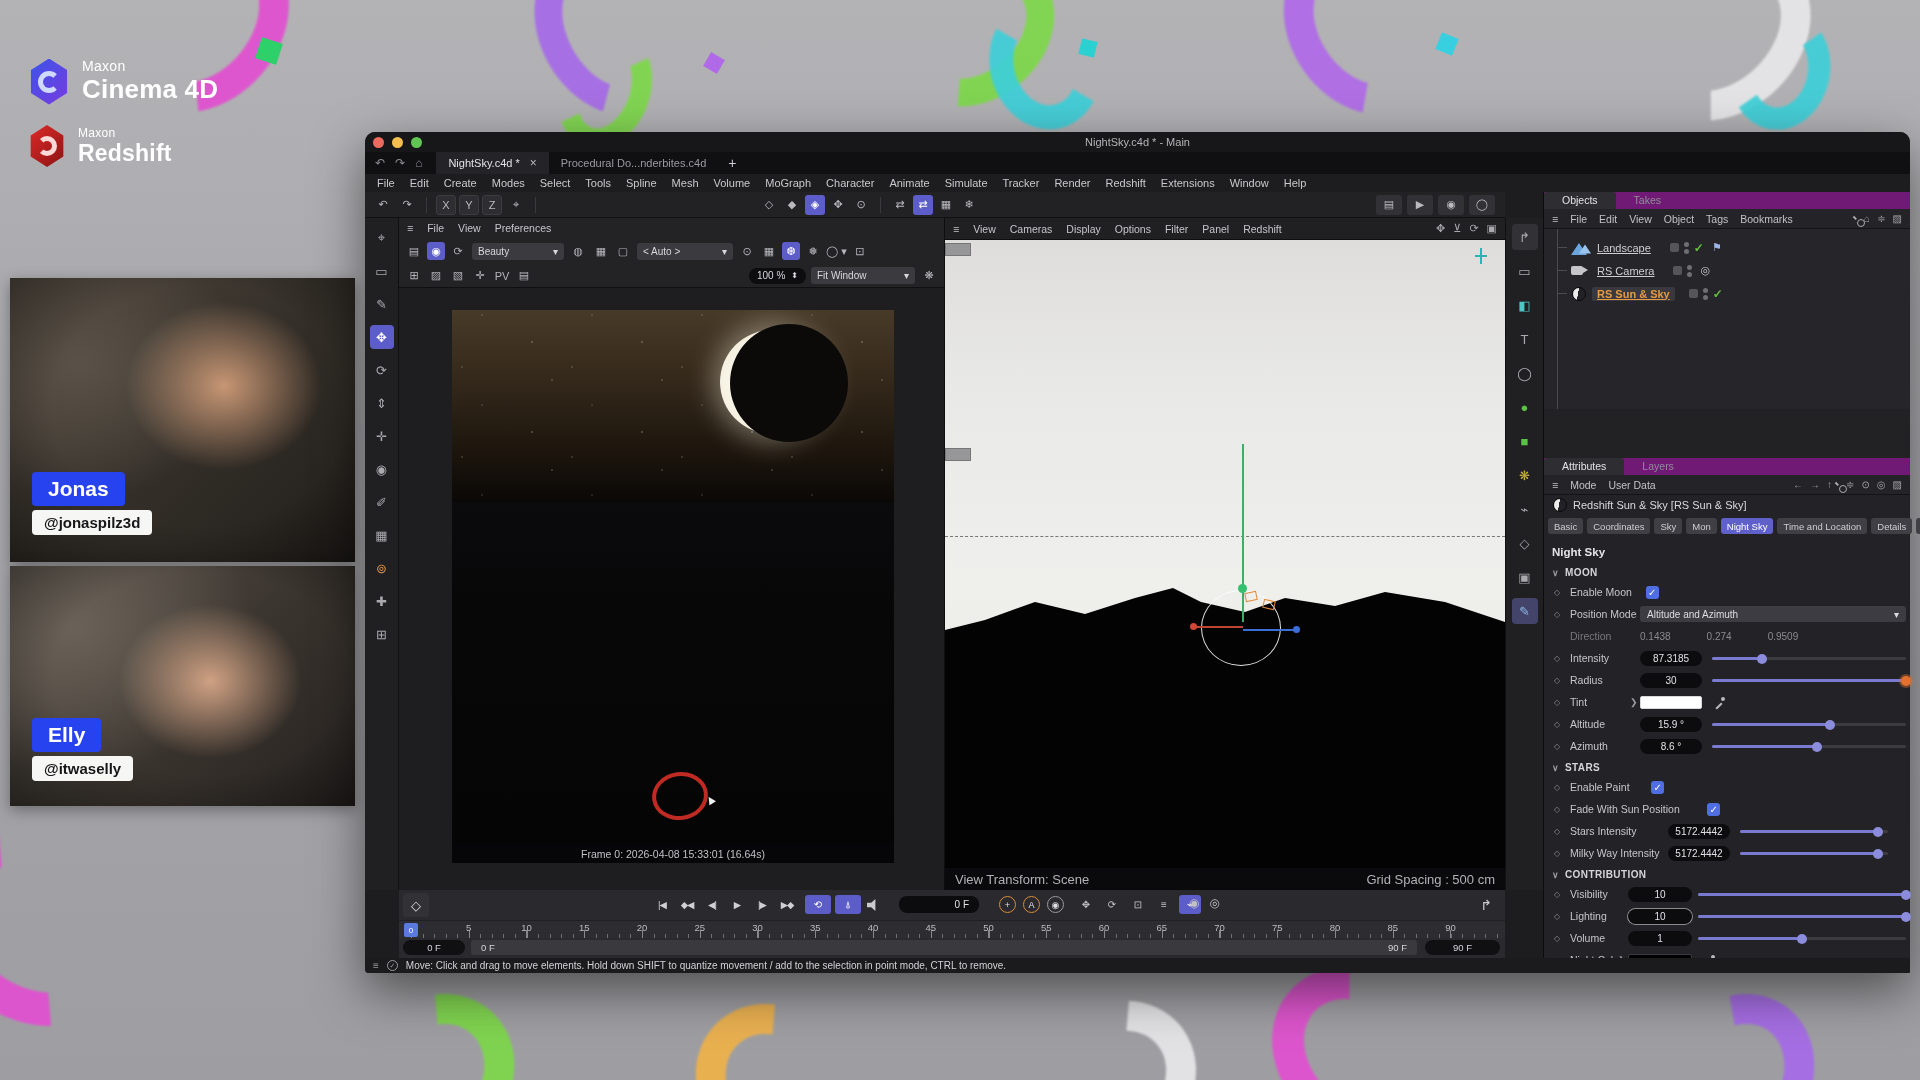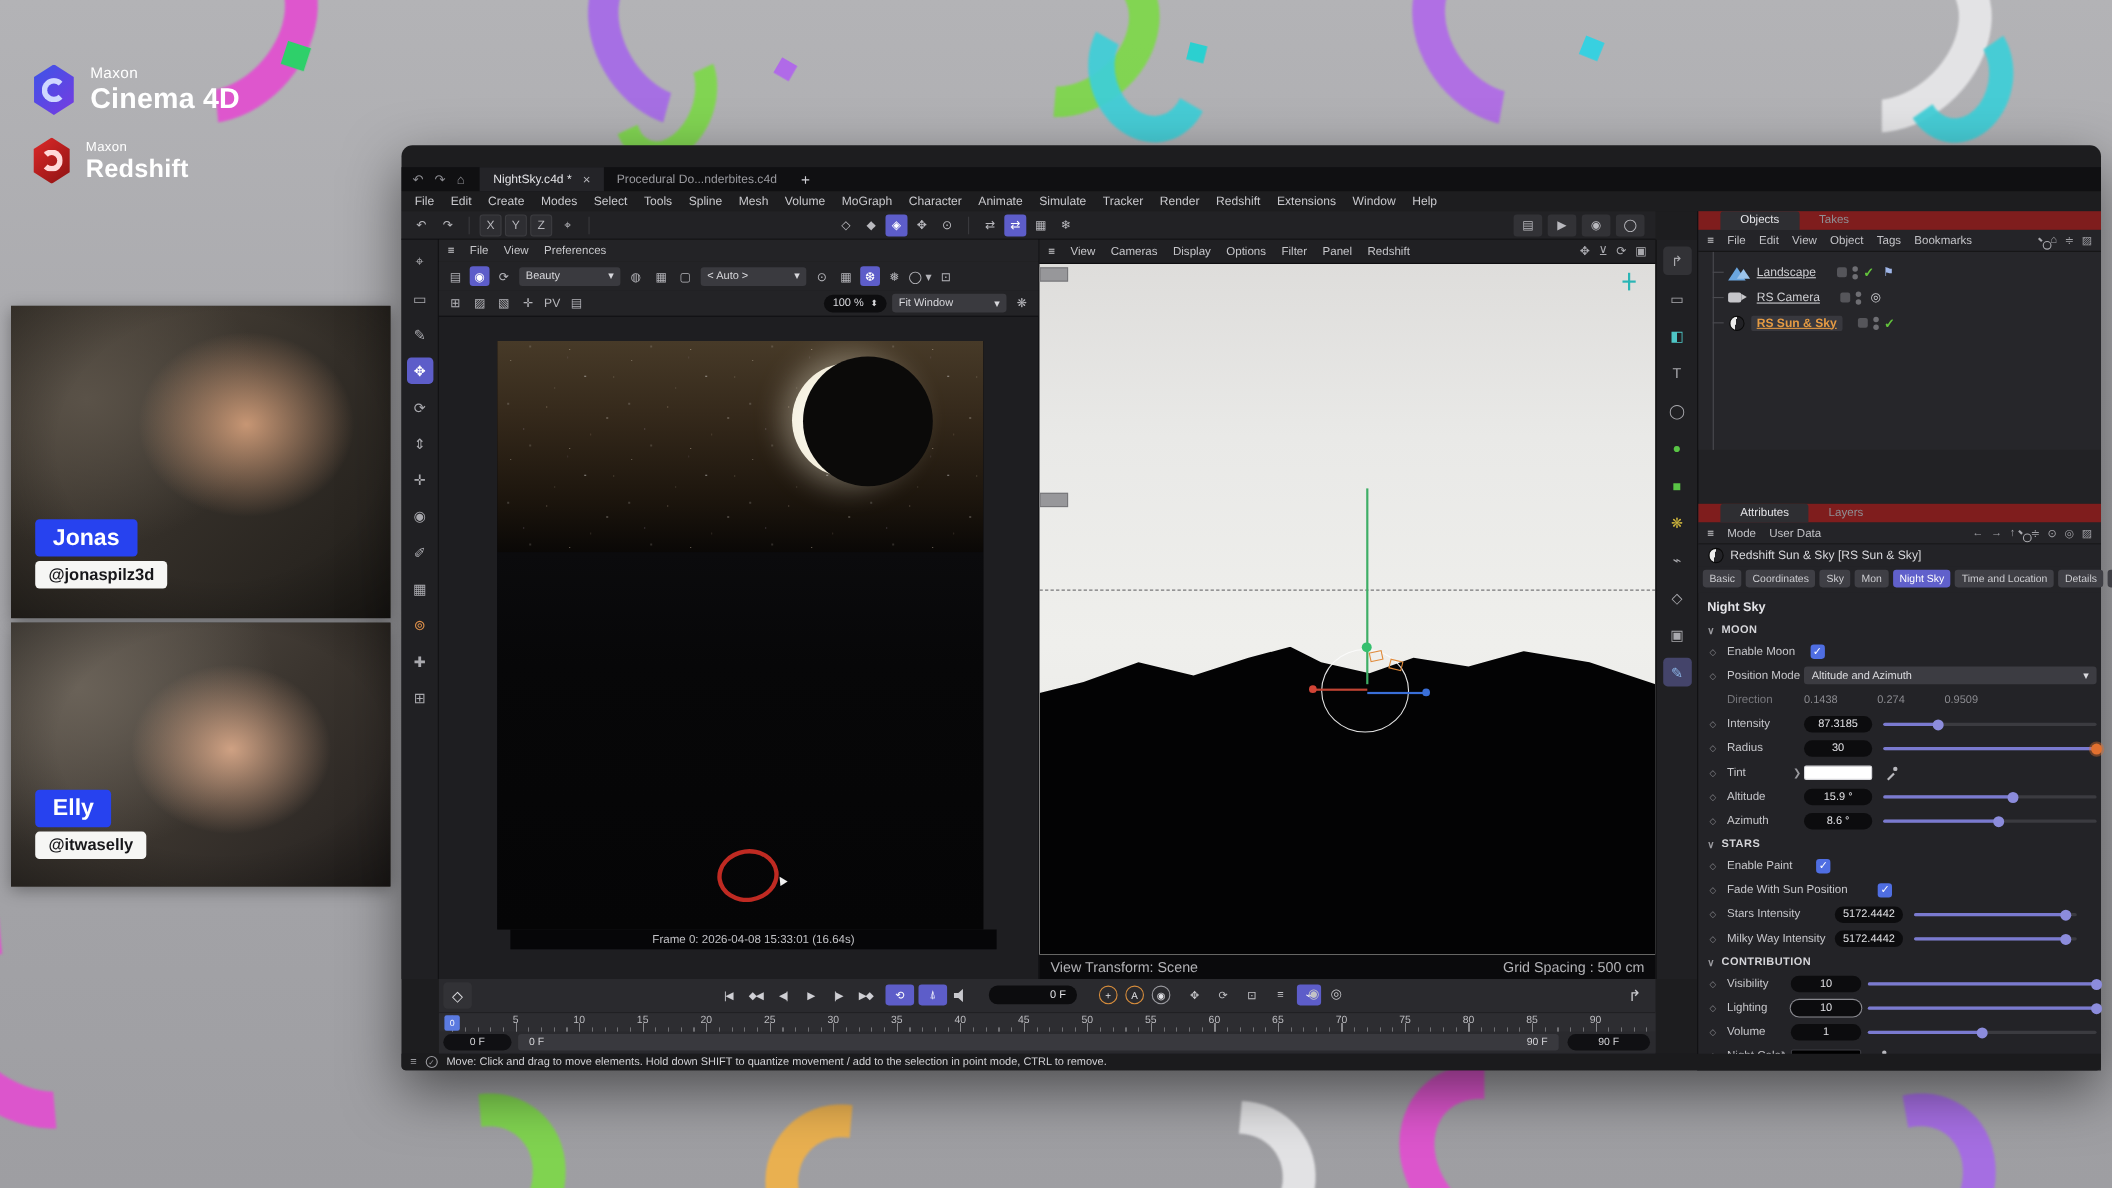--- a/index.html
+++ b/index.html
@@ -83,21 +83,21 @@
       background-size:110px 90px; }
   .rv-sea { position:absolute; left:0; top:192px; width:100%; height:343px;
             background:linear-gradient(180deg,#0b0b0d 0%,#070708 30%,#050506 100%); }
   .moon { position:absolute; left:268px; top:14px; width:118px; height:118px; }
   .moon-lit { position:absolute; left:0px; top:6px; width:104px; height:104px; border-radius:50%;
               background:radial-gradient(circle at 35% 50%, #fffef8 0%, #f2ecd9 60%, #d8d0b8 100%);
               box-shadow:0 0 26px 8px rgba(255,250,230,.35); }
   .moon-dark { position:absolute; left:10px; top:0px; width:118px; height:118px; border-radius:50%; background:#0b0a09; }
   .annot { position:absolute; border:4px solid #bf2a22; border-radius:50%; transform:rotate(-8deg); }
   .cursor-arrow { position:absolute; color:#f0f0f0; font-size:13px; text-shadow:0 0 2px #000; transform:rotate(-32deg); }
-  .rv-framebar { position:absolute; left:53px; top:627px; width:442px; height:18px; background:#060608; color:#c2c2c6; font-size:10.5px; display:flex; align-items:center; justify-content:center;margin-left:12px; }
+  .rv-framebar { position:absolute; left:53px; top:627px; width:442px; height:18px; background:#060608; color:#c2c2c6; font-size:10.5px; display:flex; align-items:center; justify-content:center; }
 
   
   .vport { position:absolute; left:580px; top:86px; width:560px; height:672px; background:#19191b; }
   .vp-menu { height:22px; background:#202023; display:flex; align-items:center; gap:14px; padding-left:8px; font-size:10.5px; color:#c6c6ca; border-bottom:1px solid #0e0e10; }
   .vp-right-ics { margin-left:auto; display:flex; gap:8px; padding-right:8px; color:#a9a9ae; font-size:11px; }
   .vp-canvas { position:absolute; left:0; top:22px; width:560px; height:628px; overflow:hidden;
                background:linear-gradient(180deg,#dedddb 0%,#e9e9e7 25%,#efefec 55%,#e4e4e1 100%); }
   .vp-dash { position:absolute; left:0; top:296px; width:100%; border-top:1.5px dashed rgba(70,70,72,.7); }
   .vp-terrain { position:absolute; inset:0; background:#030304;
       clip-path:polygon(0 390px,40px 380px,90px 362px,140px 374px,190px 358px,228px 348px,256px 362px,300px 372px,340px 358px,390px 366px,440px 352px,500px 362px,560px 382px,560px 628px,0 628px); }
@@ -115,21 +115,21 @@
   .vp-status { position:absolute; left:0; bottom:0; width:100%; height:22px; background:#0a0a0c; color:#b2b2b6; font-size:13px; display:flex; align-items:center; justify-content:space-between; padding:0 10px; }
 
   
   .rightstrip { position:absolute; left:1140px; top:86px; width:38px; height:672px; background:#202023; border-left:1px solid #101012; display:flex; flex-direction:column; align-items:center; gap:8px; padding-top:6px; }
   .rsic { width:26px; height:26px; border-radius:4px; display:flex; align-items:center; justify-content:center; font-size:13px; color:#a9a9ae; }
   .rsic.box { background:#323236; }
   .rsic.hl { background:#44446a; color:#8db7e8; }
 
   
   .rpanels { position:absolute; left:1178px; top:60px; width:367px; height:781px; background:#222225; border-left:1px solid #0c0c0e; }
-  .ptabs { height:17px; background:#7f1d1d; display:flex; align-items:flex-end;padding-left:20px; }
+  .ptabs { height:17px; background:#701a75; display:flex; align-items:flex-end; }
   .ptab { font-size:10.5px; color:#8f8f94; padding:2px 18px 3px 18px; }
   .ptab.active { background:#2e2e32; color:#e2e2e6; border-radius:3px 3px 0 0; }
   .pmenu { height:20px; background:#242428; display:flex; align-items:center; gap:12px; padding:0 8px; font-size:10.5px; color:#c2c2c6; border-bottom:1px solid #141416; }
   .pmenu .icns { margin-left:auto; display:flex; gap:7px; align-items:center; color:#a2a2a7; font-size:10px; }
 
   
   .otree { position:relative; height:180px; background:#26262a; }
   .orow { position:absolute; left:0; width:100%; height:21px; display:flex; align-items:center; }
   .treeline { position:absolute; left:13px; top:0; bottom:0; width:1px; background:#4b4b50; }
   .oconn { width:10px; height:1px; background:#4b4b50; margin-left:13px; }
@@ -272,20 +272,26 @@
         radial-gradient(130px 110px at 58% 48%, #cfa183 0%, rgba(207,161,131,0) 70%),
         radial-gradient(240px 200px at 18% 25%, #6a6258 0%, rgba(106,98,88,0) 75%),
         linear-gradient(135deg,#59524a 0%,#3a342e 55%,#262220 100%);"></div>
     <div class="cam-fill" style="background:radial-gradient(ellipse at 55% 45%, rgba(0,0,0,0) 55%, rgba(0,0,0,.45) 100%);"></div>
     <div class="name-badge" style="top:152px;">Elly</div>
     <div class="handle-badge" style="top:190px;">@itwaselly</div>
   </div>
 
   <div class="appwin">
 
+    <div class="titlebar">
+      <span class="tl" style="background:#ed6a5e;"></span>
+      <span class="tl" style="background:#f5bf4f;"></span>
+      <span class="tl" style="background:#61c554;"></span>
+      <div class="win-title">NightSky.c4d * - Main</div>
+    </div>
 
     <div class="tabbar">
       <span id="nav-icons" style="display:flex;">
           <span class="navic">↶</span>
           <span class="navic">↷</span>
           <span class="navic">⌂</span>
         </span>
       <span style="width:14px;"></span>
       <span id="doc-tabs" style="display:flex;height:22px;">
           <span class="doctab active">

